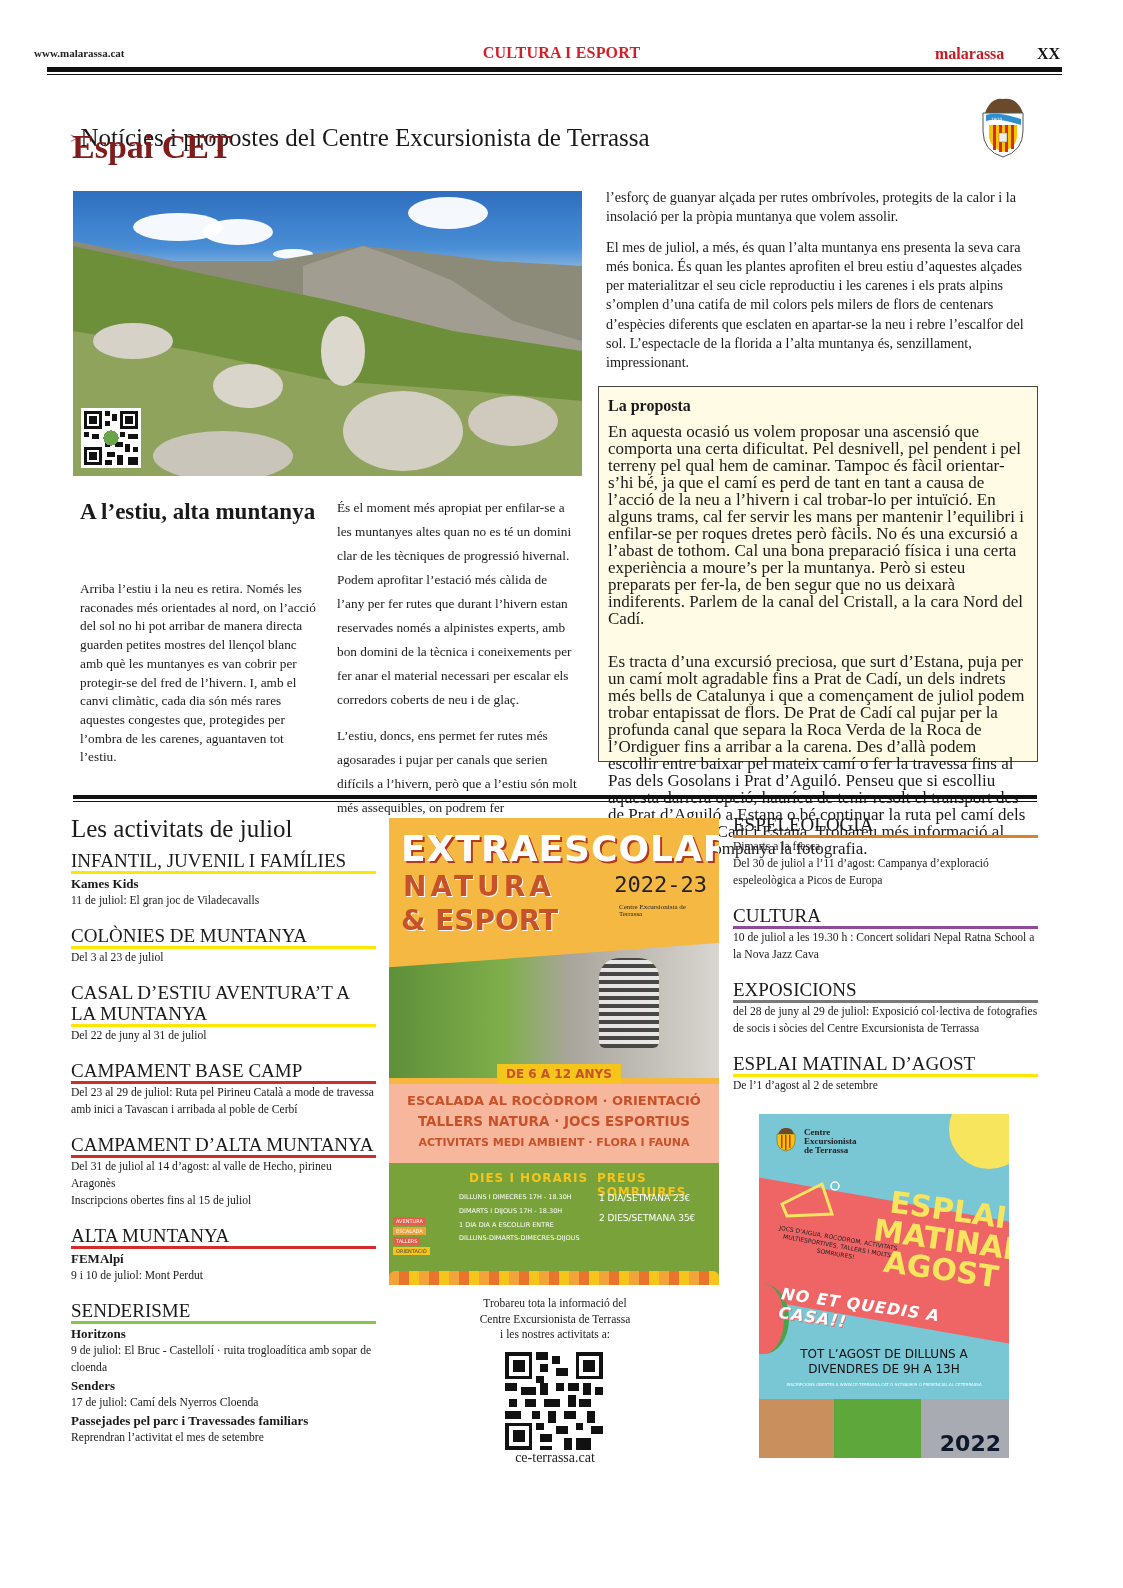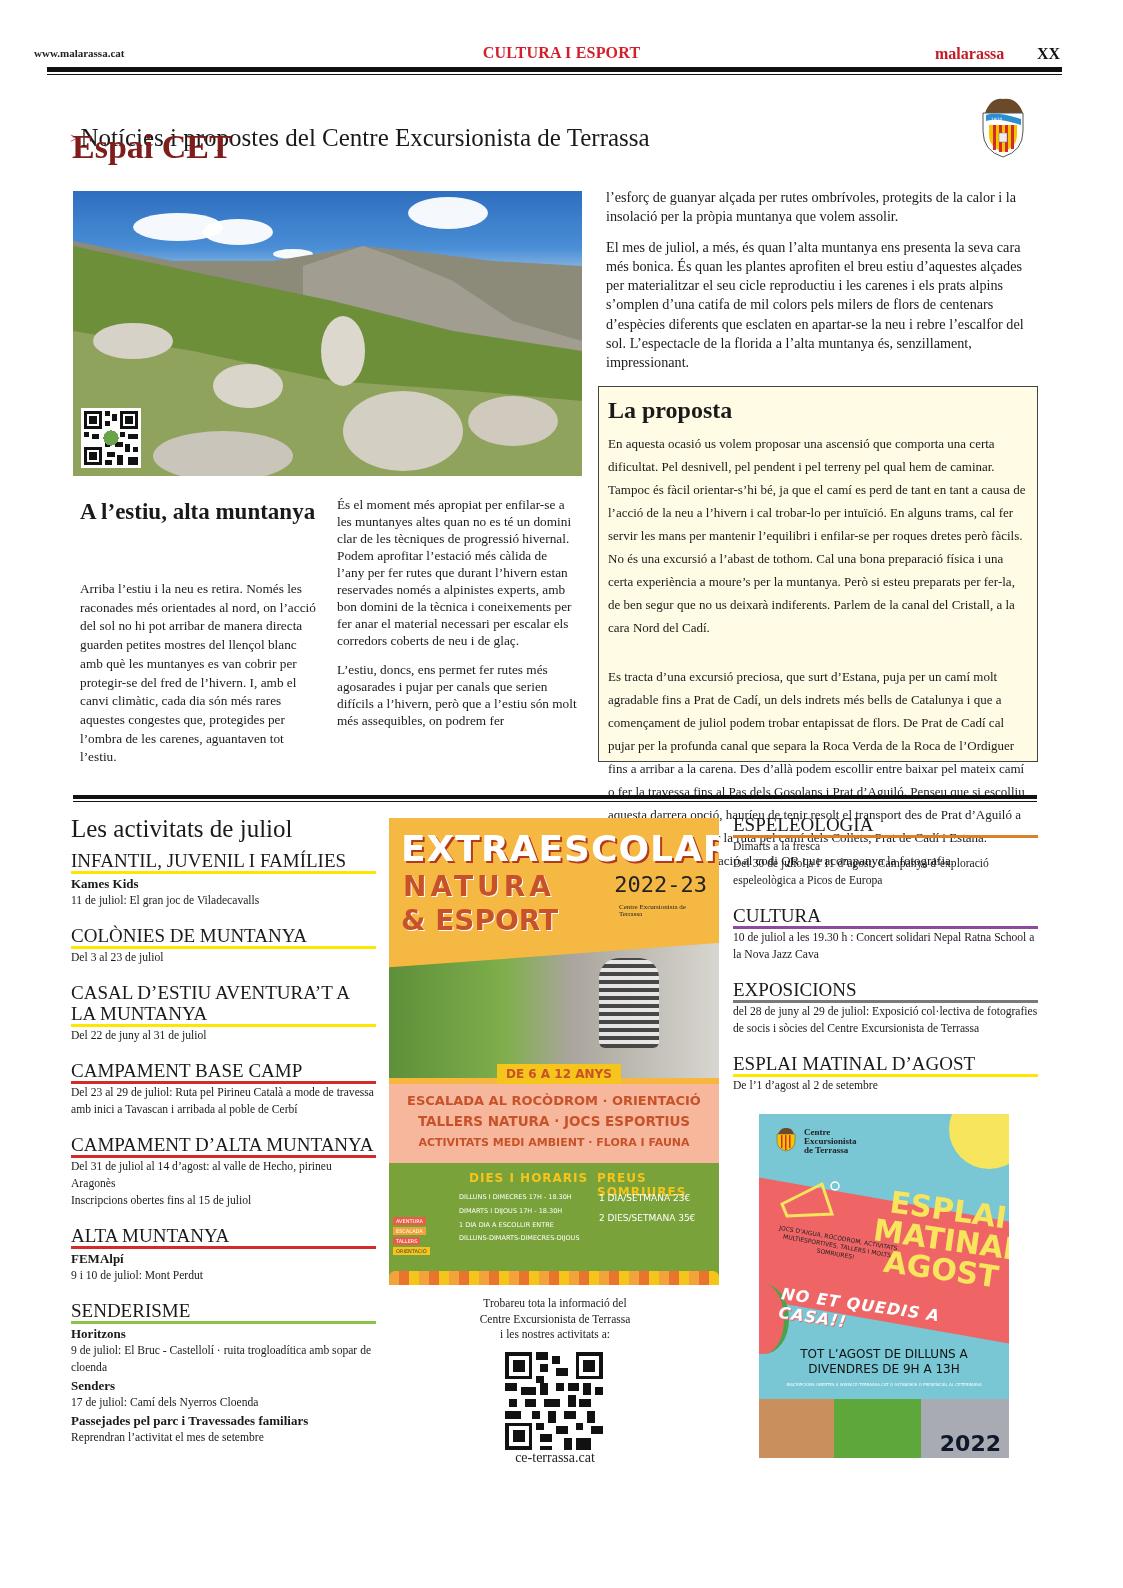--- a/index.html
+++ b/index.html
@@ -28,26 +28,26 @@
   .photo .cloud { position: absolute; background: #fff; border-radius: 50%; opacity: 0.95; }
   .photo .mtn { position: absolute; }
   .photo .qr { position: absolute; left: 8px; bottom: 8px; width: 60px; height: 60px; background: #fff; padding: 3px; }
 
   
   .body-txt { font-size: 14.2px; line-height: 19.1px; color: #1a1a1a; }
   .body-txt p + p { margin-top: 12px; }
   .col-top-right { left: 606px; top: 188px; width: 430px; }
   .subhead { left: 80px; top: 495px; width: 240px; font-size: 23px; line-height: 33px; font-weight: bold; }
   .col-left { left: 80px; top: 580px; width: 240px; font-size: 13.3px; line-height: 18.7px; }
-  .col-mid { left: 337px; top: 496px; width: 240px; font-size: 13.3px; line-height: 17px; }
+  .col-mid { left: 337px; top: 496px; width: 240px; font-size: 13.3px; line-height: 24px; }
 
   
   .proposta { left: 598px; top: 386px; width: 440px; height: 376px; background: #fffbe4; border: 1.5px solid #444; padding: 10px 9px 0 9px; }
-  .proposta h3 { font-size: 24px; font-weight: bold; margin-bottom: 8px; }
-  .proposta .body-txt { font-size: 13px; line-height: 23px; }
+  .proposta h3 { font-size: 16px; font-weight: bold; margin-bottom: 8px; }
+  .proposta .body-txt { font-size: 17px; line-height: 17px; }
   .proposta .body-txt p + p { margin-top: 26px; }
 
   .rule2-thick { left: 73px; width: 964px; top: 795px; height: 4px; background: #111; }
   .rule2-thin { left: 73px; width: 964px; top: 801px; height: 1px; background: #111; }
 
   
   .act-title { left: 71px; top: 815px; font-size: 25px; color: #1a1a1a; }
   .act-col { width: 305px; }
   .act-left { left: 71px; top: 850px; }
   .act-right { left: 733px; top: 814px; }

